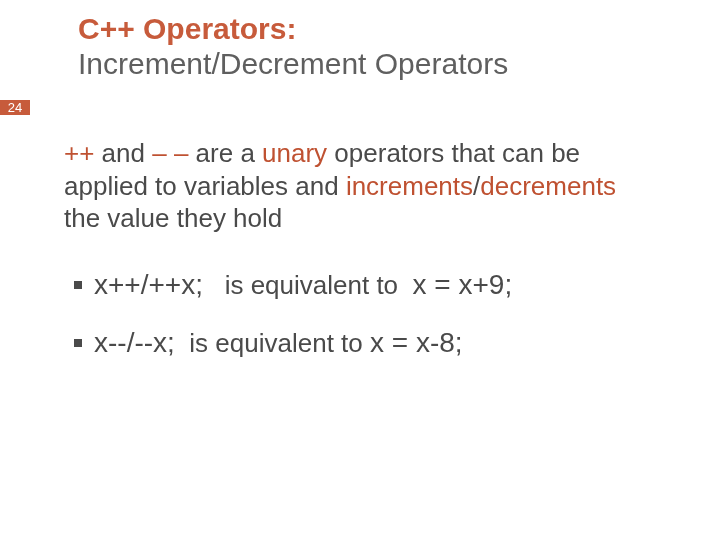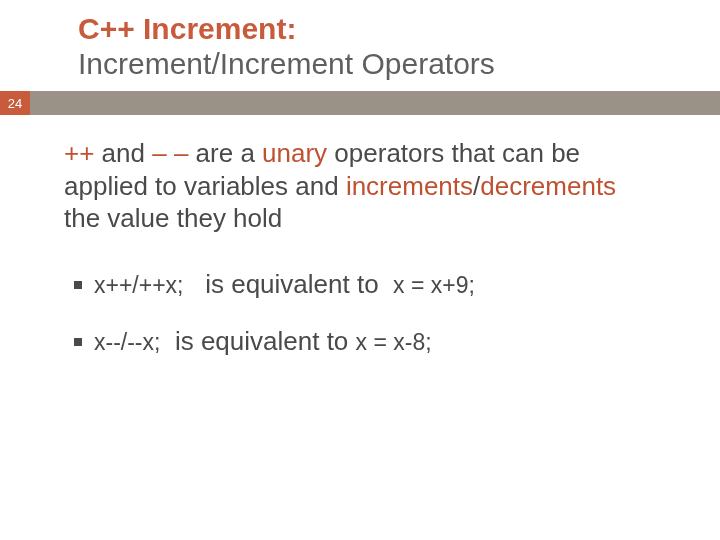--- a/index.html
+++ b/index.html
@@ -31,20 +31,21 @@
   .title-line2 {
     font-size: 30px;
     font-weight: normal;
     color: #5f5f5f;
     margin: 0;
   }
   .bar-row {
     display: flex;
     width: 100%;
     height: 24px;
+    align-items: flex-end;
   }
   .page-tab {
     width: 30px;
     background: #c75b3b;
     color: #ffffff;
     font-size: 13px;
     display: flex;
     align-items: center;
     justify-content: center;
   }
@@ -76,30 +77,30 @@
   }
   .bullet-list li::before {
     content: "";
     position: absolute;
     left: 0;
     top: 12px;
     width: 8px;
     height: 8px;
     background: #4a4a4a;
   }
-  .small { font-size: 23px; }
+  .small { font-size: 28px; }
 </style>
 </head>
 <body>
 
 <div class="slide">
 
   <div class="title-block">
-    <p class="title-line1">C++ Increment:</p>
-    <p class="title-line2">Increment/Increment Operators</p>
+    <p class="title-line1">C++ Operators:</p>
+    <p class="title-line2">Increment/Decrement Operators</p>
   </div>
 
   <div class="bar-row">
     <div class="page-tab">24</div>
     <div class="gray-bar"></div>
   </div>
 
   <div class="body">
 
     <p class="main-para">

